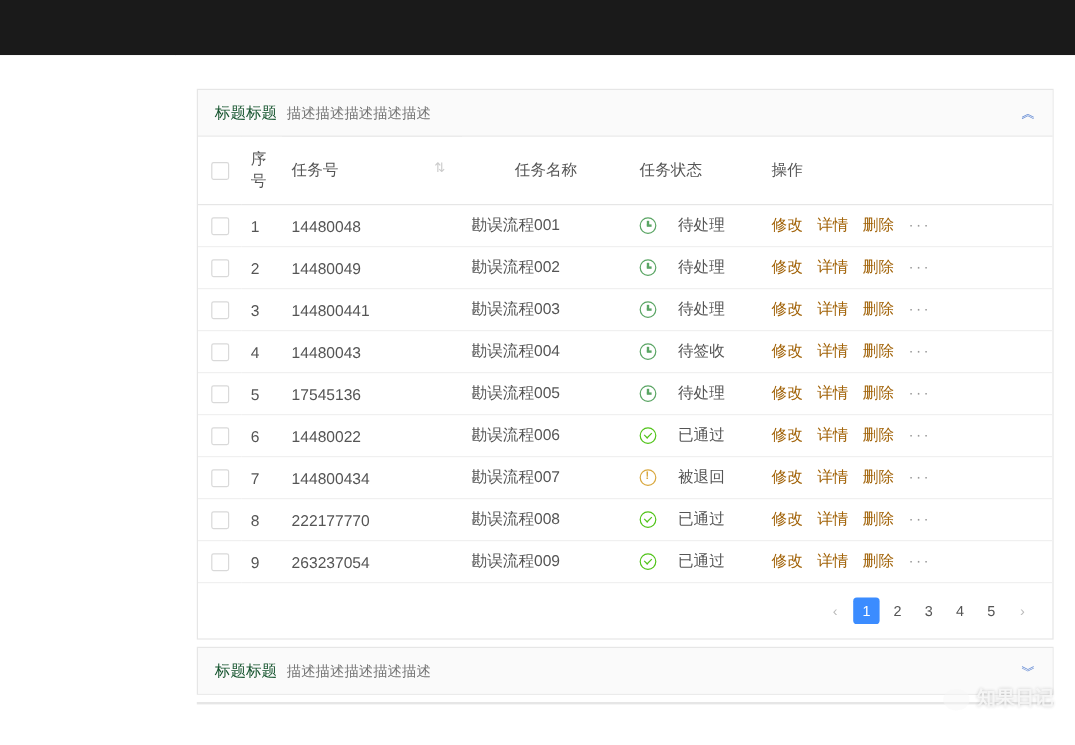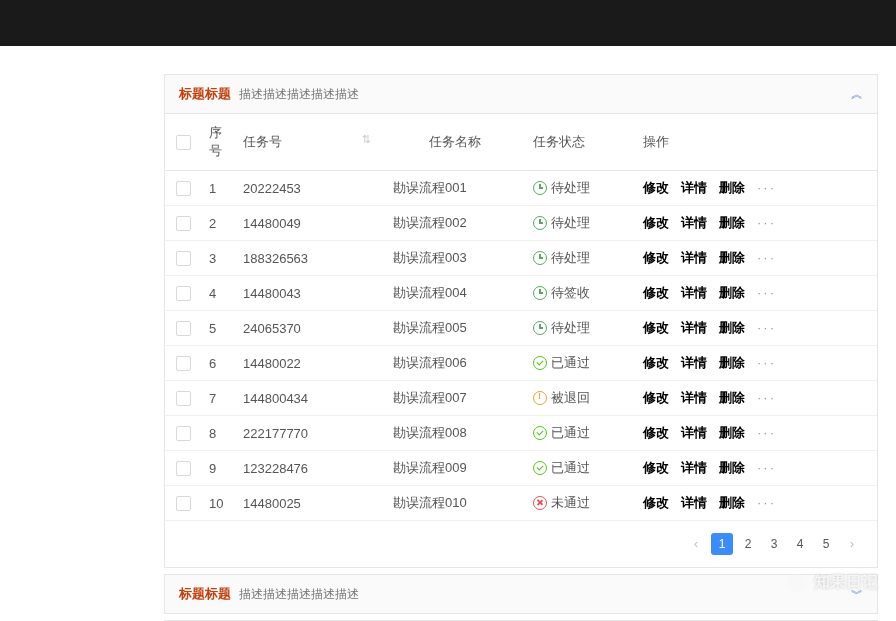--- a/index.html
+++ b/index.html
@@ -40,22 +40,22 @@
     }
     .panel-header {
       display: flex;
       align-items: center;
       padding: 10px 14px;
       background: #fafafa;
       border-bottom: 1px solid #e6e6e6;
     }
     .panel-header.nobody { border-bottom: none; }
     .panel-title {
-      font-weight: 700;
-      color: #c2410c;
+      font-weight: 400;
+      color: #14532d;
       margin-right: 8px;
     }
     .panel-desc {
       color: #737373;
       font-size: 12px;
     }
     .panel-toggle {
       margin-left: auto;
       color: #6a8fd6;
       font-size: 12px;
@@ -97,21 +97,21 @@
       width: 15px;
       height: 15px;
       border: 1px solid #d9d9d9;
       display: inline-block;
       border-radius: 2px;
       vertical-align: middle;
     }
     .status-cell {
       display: flex;
       align-items: center;
-      gap: 4px;
+      gap: 18px;
     }
     .ic {
       width: 14px;
       height: 14px;
       display: inline-block;
       border-radius: 50%;
       position: relative;
       flex-shrink: 0;
     }
     .ic-clock {
@@ -160,26 +160,25 @@
     .ic-fail::before, .ic-fail::after {
       content: "";
       position: absolute;
       left: 5px; top: 2px;
       width: 1.5px; height: 7px;
       background: #e05555;
     }
     .ic-fail::before { transform: rotate(45deg); }
     .ic-fail::after { transform: rotate(-45deg); }
     .ops a {
-      color: #000000;
+      color: #a16207;
       text-decoration: none;
       margin-right: 12px;
       font-size: 13px;
       cursor: pointer;
-      font-weight: bold;
     }
     .ops .more {
       color: #999;
       letter-spacing: 2px;
       cursor: pointer;
     }
     .pagination {
       display: flex;
       justify-content: flex-end;
       align-items: center;
@@ -248,21 +247,21 @@
           </th>
           <th class="col-name">任务名称</th>
           <th class="col-status">任务状态</th>
           <th class="col-ops">操作</th>
         </tr>
       </thead>
       <tbody id="tbody">
           <tr>
             <td class="col-check"><span class="chk"></span></td>
             <td>1</td>
-            <td>20222453</td>
+            <td>14480048</td>
             <td>勘误流程001</td>
             <td>
               <div class="status-cell">
                 <span class="ic ic-clock"></span>
                 <span>待处理</span>
               </div>
             </td>
             <td class="ops"><a>修改</a><a>详情</a><a>删除</a><span class="more">···</span></td>
           </tr>
           <tr>
@@ -274,21 +273,21 @@
               <div class="status-cell">
                 <span class="ic ic-clock"></span>
                 <span>待处理</span>
               </div>
             </td>
             <td class="ops"><a>修改</a><a>详情</a><a>删除</a><span class="more">···</span></td>
           </tr>
           <tr>
             <td class="col-check"><span class="chk"></span></td>
             <td>3</td>
-            <td>188326563</td>
+            <td>144800441</td>
             <td>勘误流程003</td>
             <td>
               <div class="status-cell">
                 <span class="ic ic-clock"></span>
                 <span>待处理</span>
               </div>
             </td>
             <td class="ops"><a>修改</a><a>详情</a><a>删除</a><span class="more">···</span></td>
           </tr>
           <tr>
@@ -300,21 +299,21 @@
               <div class="status-cell">
                 <span class="ic ic-clock"></span>
                 <span>待签收</span>
               </div>
             </td>
             <td class="ops"><a>修改</a><a>详情</a><a>删除</a><span class="more">···</span></td>
           </tr>
           <tr>
             <td class="col-check"><span class="chk"></span></td>
             <td>5</td>
-            <td>24065370</td>
+            <td>17545136</td>
             <td>勘误流程005</td>
             <td>
               <div class="status-cell">
                 <span class="ic ic-clock"></span>
                 <span>待处理</span>
               </div>
             </td>
             <td class="ops"><a>修改</a><a>详情</a><a>删除</a><span class="more">···</span></td>
           </tr>
           <tr>
@@ -352,39 +351,26 @@
               <div class="status-cell">
                 <span class="ic ic-check"></span>
                 <span>已通过</span>
               </div>
             </td>
             <td class="ops"><a>修改</a><a>详情</a><a>删除</a><span class="more">···</span></td>
           </tr>
           <tr>
             <td class="col-check"><span class="chk"></span></td>
             <td>9</td>
-            <td>123228476</td>
+            <td>263237054</td>
             <td>勘误流程009</td>
             <td>
               <div class="status-cell">
                 <span class="ic ic-check"></span>
                 <span>已通过</span>
-              </div>
-            </td>
-            <td class="ops"><a>修改</a><a>详情</a><a>删除</a><span class="more">···</span></td>
-          </tr>
-          <tr>
-            <td class="col-check"><span class="chk"></span></td>
-            <td>10</td>
-            <td>14480025</td>
-            <td>勘误流程010</td>
-            <td>
-              <div class="status-cell">
-                <span class="ic ic-fail"></span>
-                <span>未通过</span>
               </div>
             </td>
             <td class="ops"><a>修改</a><a>详情</a><a>删除</a><span class="more">···</span></td>
           </tr>
         </tbody>
     </table>
 
     <div class="pagination">
       <span class="pg arrow">‹</span>
       <span class="pg active">1</span>

